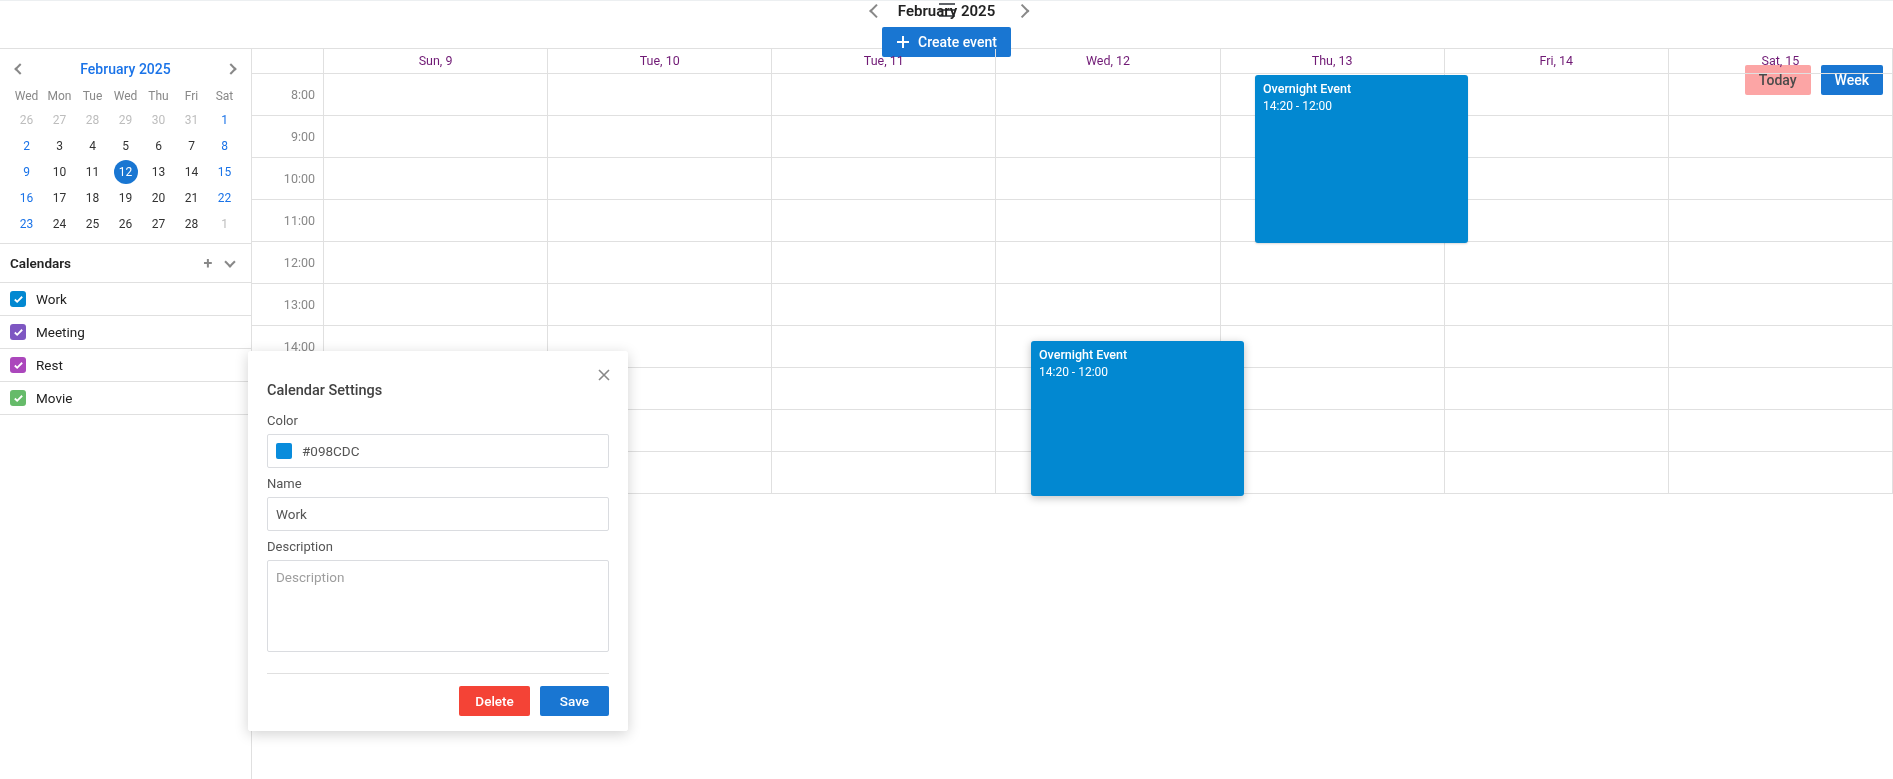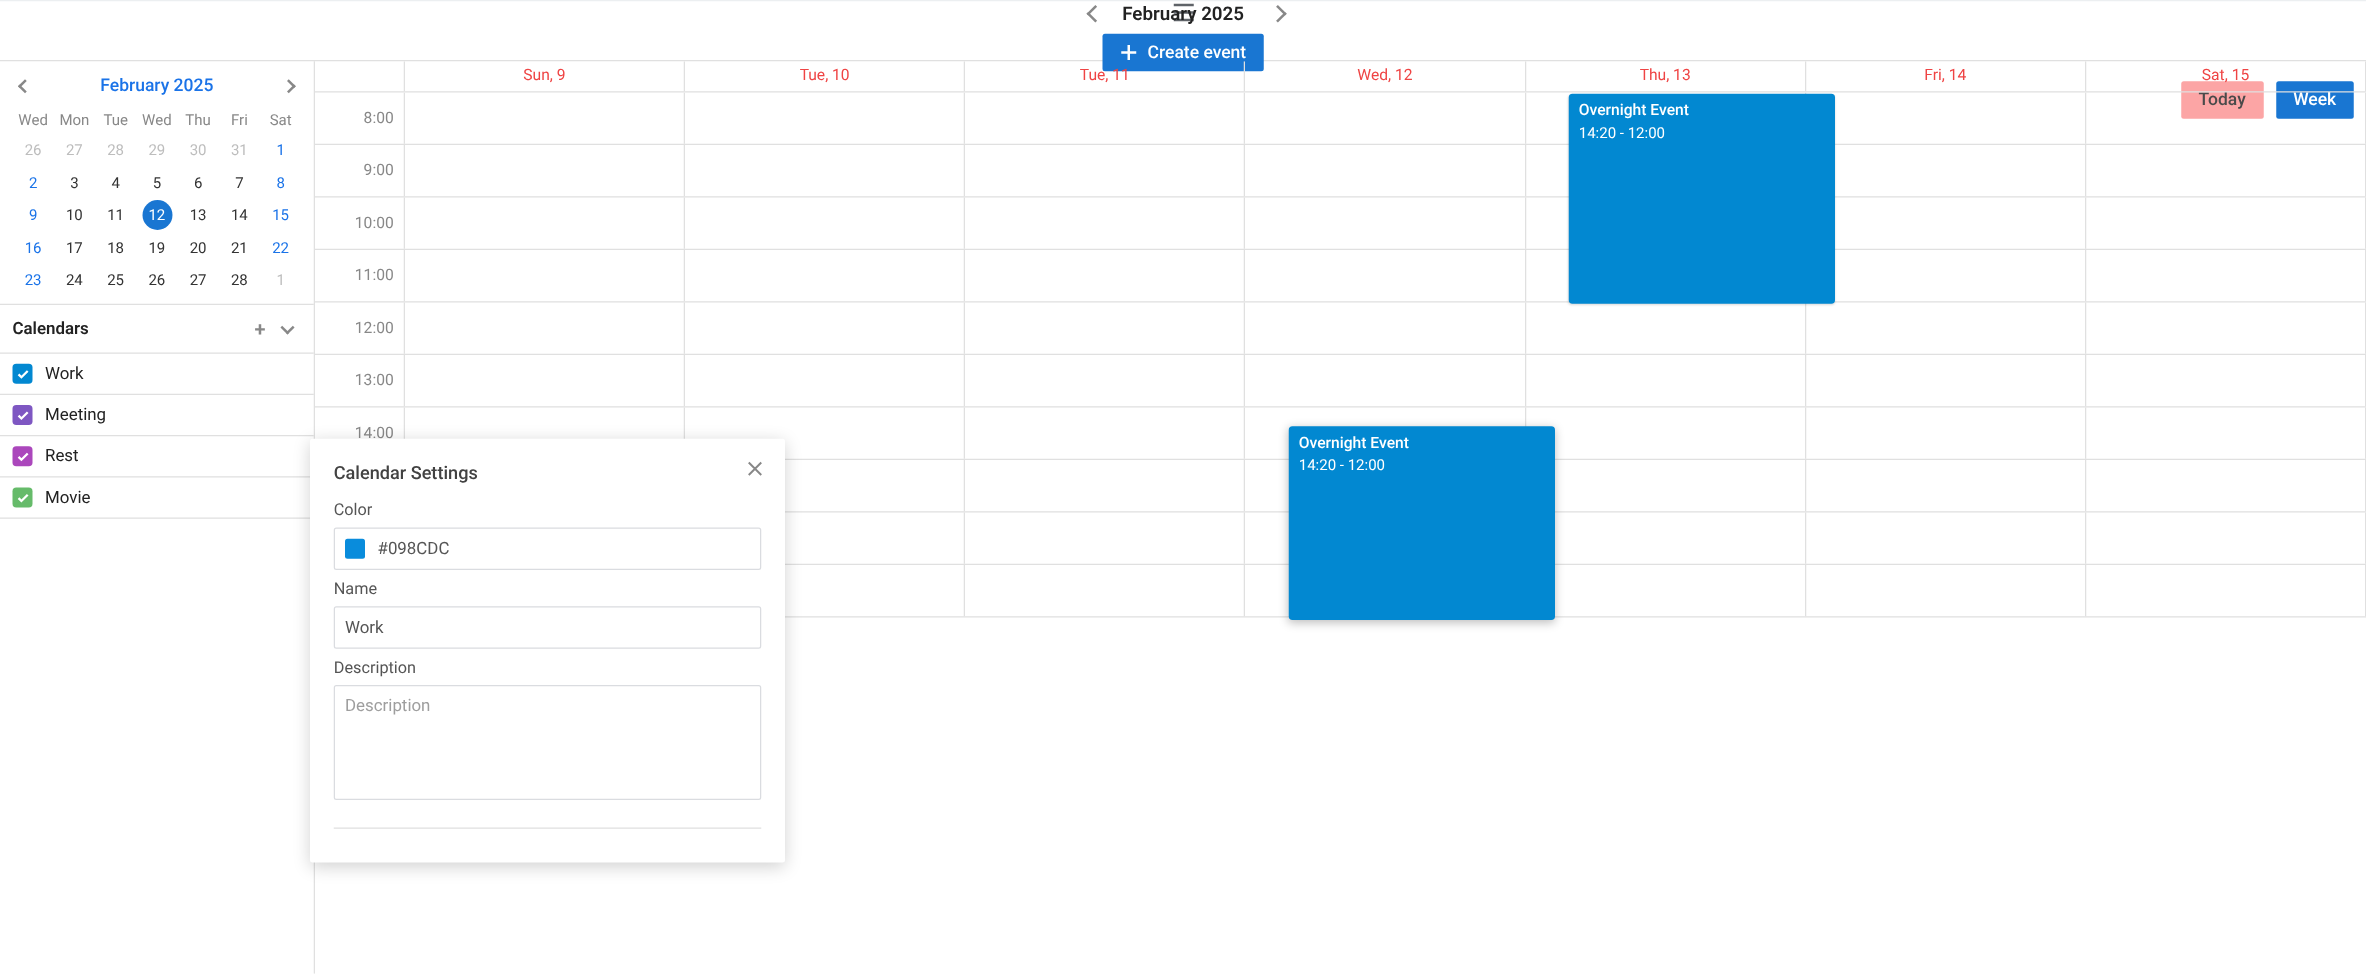--- a/index.html
+++ b/index.html
@@ -54,33 +54,33 @@
   .cal-header .spacer{flex:1;}
   .cal-header .icon-btn{width:22px;height:22px;display:flex;align-items:center;justify-content:center;color:#888;cursor:pointer;}
   .cal-item{display:flex;align-items:center;gap:10px;padding:8px 10px;border-bottom:1px solid var(--border);font-size:13.5px;cursor:pointer;}
   .checkbox{width:16px;height:16px;border-radius:3px;display:flex;align-items:center;justify-content:center;color:#fff;flex:none;}
   .checkbox svg{width:11px;height:11px;}
 
   
   .main{flex:1;position:relative;overflow:hidden;}
   .day-header{display:flex;border-bottom:1px solid var(--border);height:25px;}
   .day-header .time-col{width:72px;flex:none;border-right:1px solid var(--border);}
-  .day-header .col{flex:1;text-align:center;color:#ef4444;font-size:12.5px;padding-top:4px;border-right:1px solid var(--border);}
+  .day-header .col{flex:1;text-align:center;color:#701a75;font-size:12.5px;padding-top:4px;border-right:1px solid var(--border);}
   .grid-scroll{position:absolute;top:25px;left:0;right:0;bottom:0;overflow:hidden;}
   .row{display:flex;height:42px;border-bottom:1px solid var(--border);}
   .row .time{width:72px;flex:none;text-align:right;padding-right:8px;color:#888;font-size:12.5px;border-right:1px solid var(--border);display:flex;align-items:center;justify-content:flex-end;}
   .row .cell{flex:1;border-right:1px solid var(--border);}
 
   .event{position:absolute;background:#0288d1;color:#fff;border-radius:3px;padding:6px 8px;font-size:12.5px;line-height:1.35;box-shadow:0 1px 2px rgba(0,0,0,0.15);}
   .event .title{font-weight:500;}
   .event .time{font-weight:400;font-size:12px;}
 
   
   .popup{position:absolute;left:248px;top:351px;width:380px;background:#fff;border:1px solid #fff;box-shadow:0 3px 14px rgba(0,0,0,0.18);border-radius:2px;padding:18px 18px 14px;z-index:20;}
-  .popup h3{margin:0 0 14px;font-size:14.5px;font-weight:500;color:#424242;}
+  .popup h3{margin:12px 0 14px;font-size:14.5px;font-weight:500;color:#424242;}
   .popup .close{position:absolute;top:12px;right:12px;width:22px;height:22px;color:#888;cursor:pointer;display:flex;align-items:center;justify-content:center;}
   .popup .label{font-size:13px;color:#555;margin:8px 0 6px;}
   .popup .field{display:flex;align-items:center;gap:10px;border:1px solid #dadce0;border-radius:2px;padding:6px 8px;min-height:34px;font-size:13.5px;color:#555;}
   .popup .color-sw{width:16px;height:16px;border-radius:2px;}
   .popup input[type=text]{border:none;outline:none;flex:1;font-size:13.5px;color:#555;font-family:inherit;padding:0;}
   .popup textarea{width:100%;border:1px solid #dadce0;border-radius:2px;padding:8px;min-height:92px;resize:none;font-family:inherit;font-size:13.5px;color:#555;outline:none;}
   .popup textarea::placeholder{color:#9e9e9e;}
   .popup .sep{border-top:1px solid var(--border);margin:18px 0 12px;}
   .popup .actions{display:flex;justify-content:flex-end;gap:10px;}
   .btn-danger{background:#f44336;color:#fff;padding:7px 16px;font-size:13.5px;border-radius:2px;font-weight:500;border:none;cursor:pointer;}
@@ -359,13 +359,17 @@
     <span class="color-sw" id="color-sw" style="background: rgb(9, 140, 220);"></span>
     <span>#098CDC</span>
   </div>
   <div class="label">Name</div>
   <div class="field">
     <input type="text" value="Work" style="">
   </div>
   <div class="label">Description</div>
   <textarea placeholder="Description" style=""></textarea>
   <div class="sep"></div>
+  <div class="actions">
+    <button class="btn-danger">Delete</button>
+    <button class="btn-save">Save</button>
+  </div>
 </div>
 
 </body></html>

